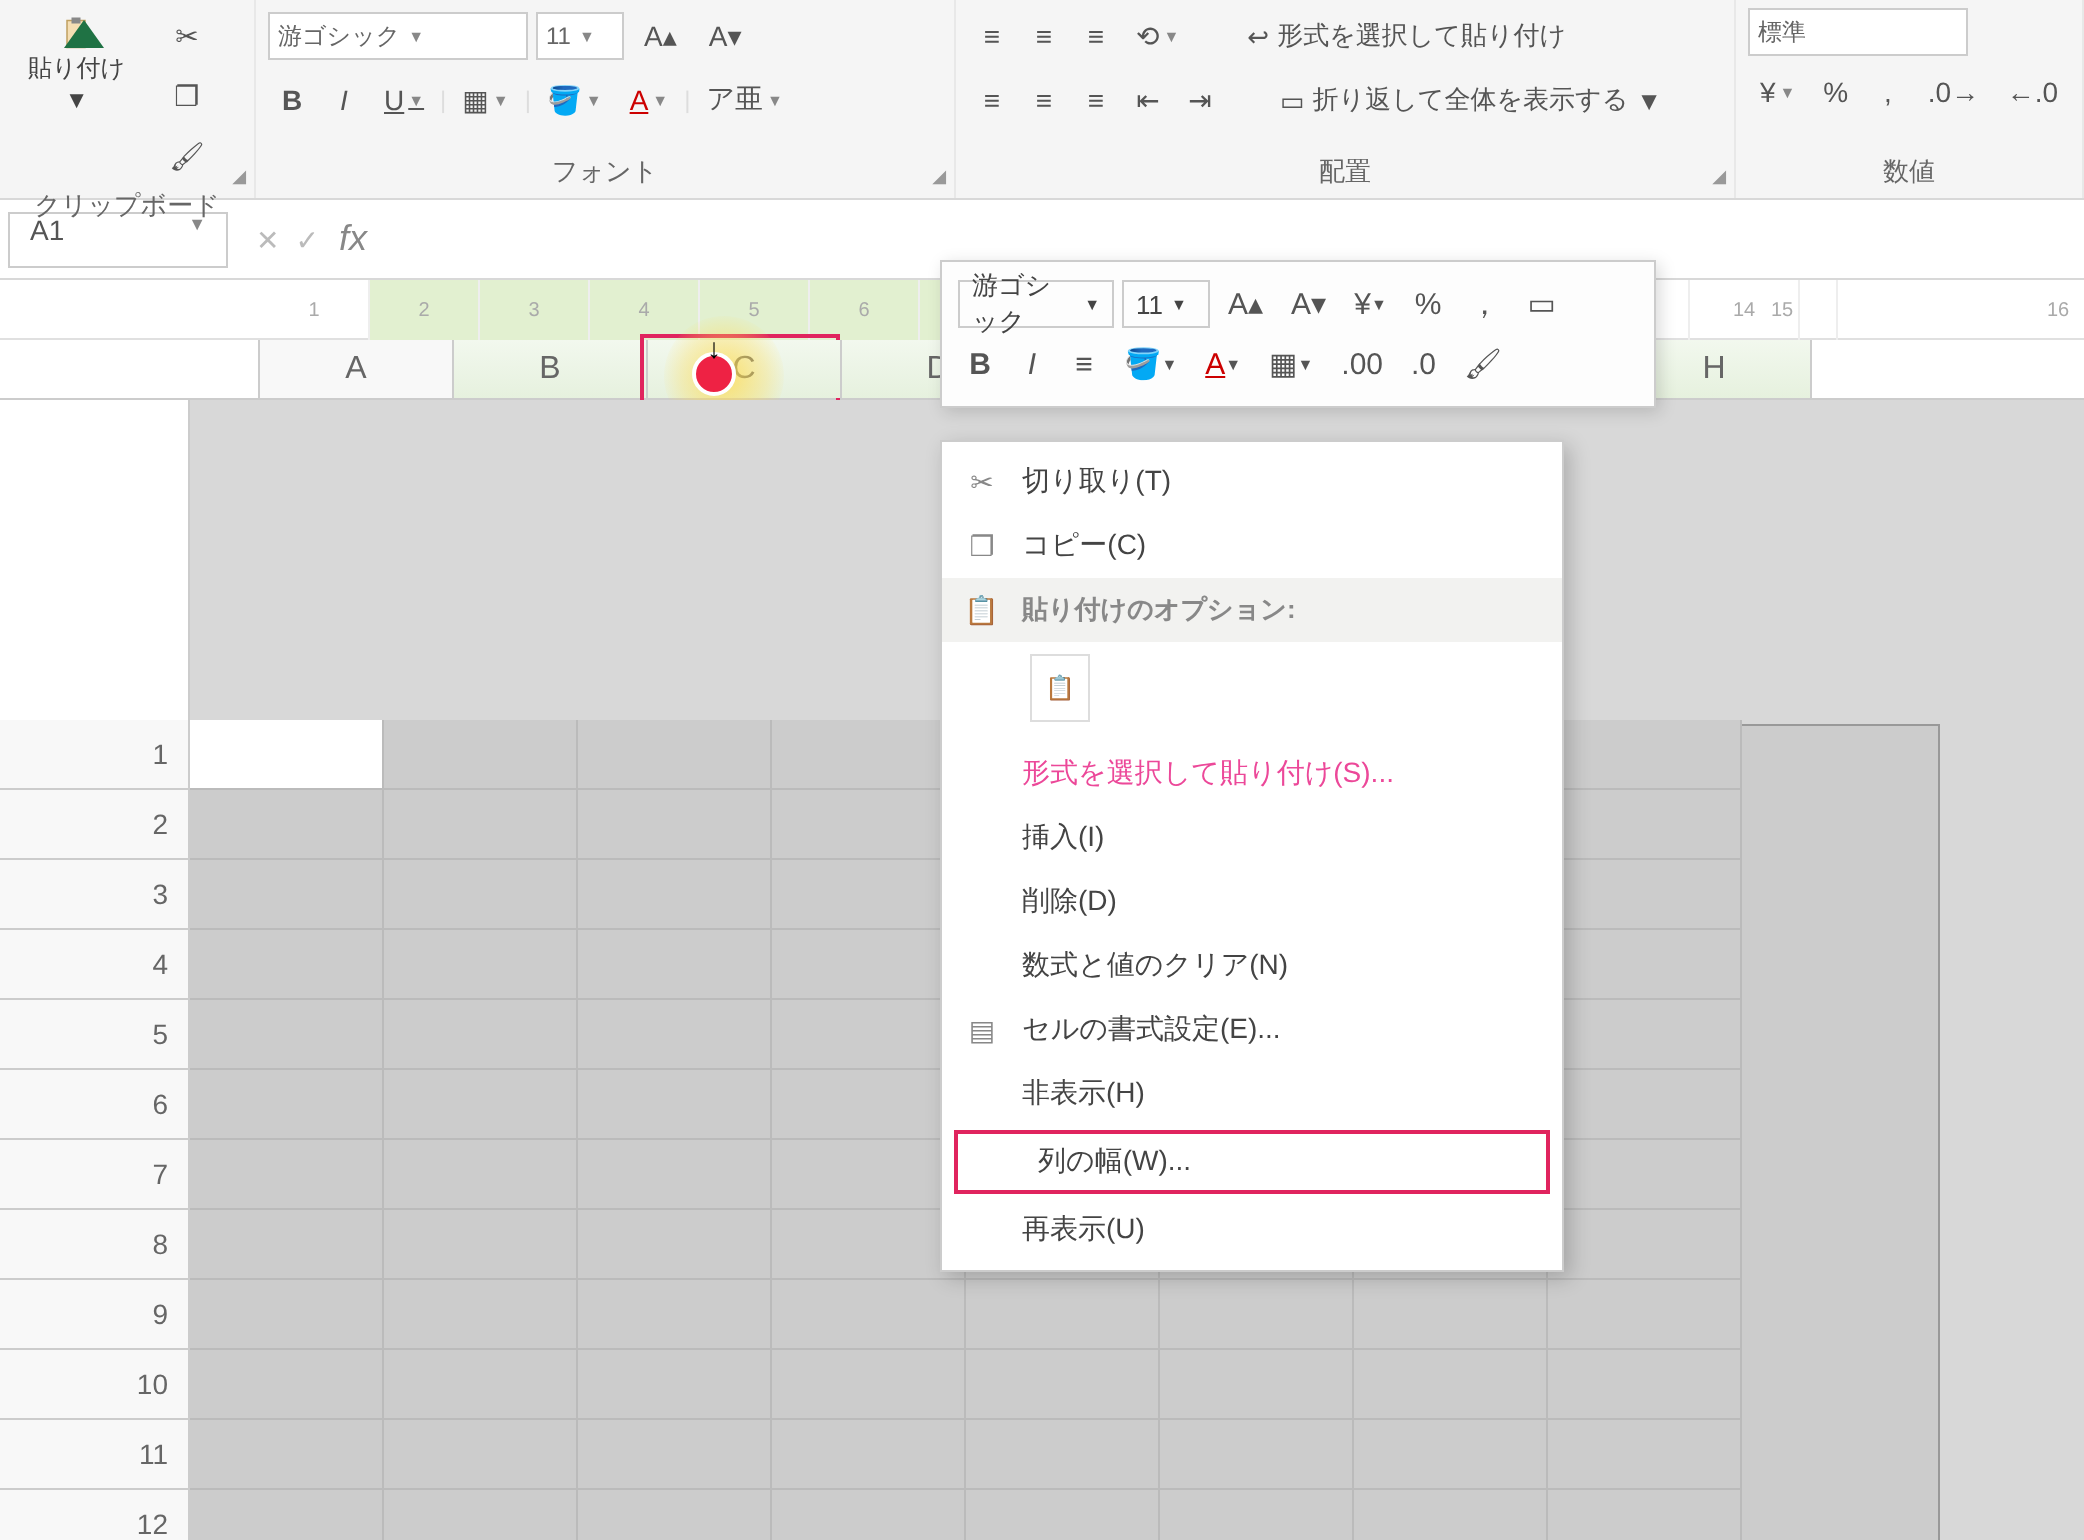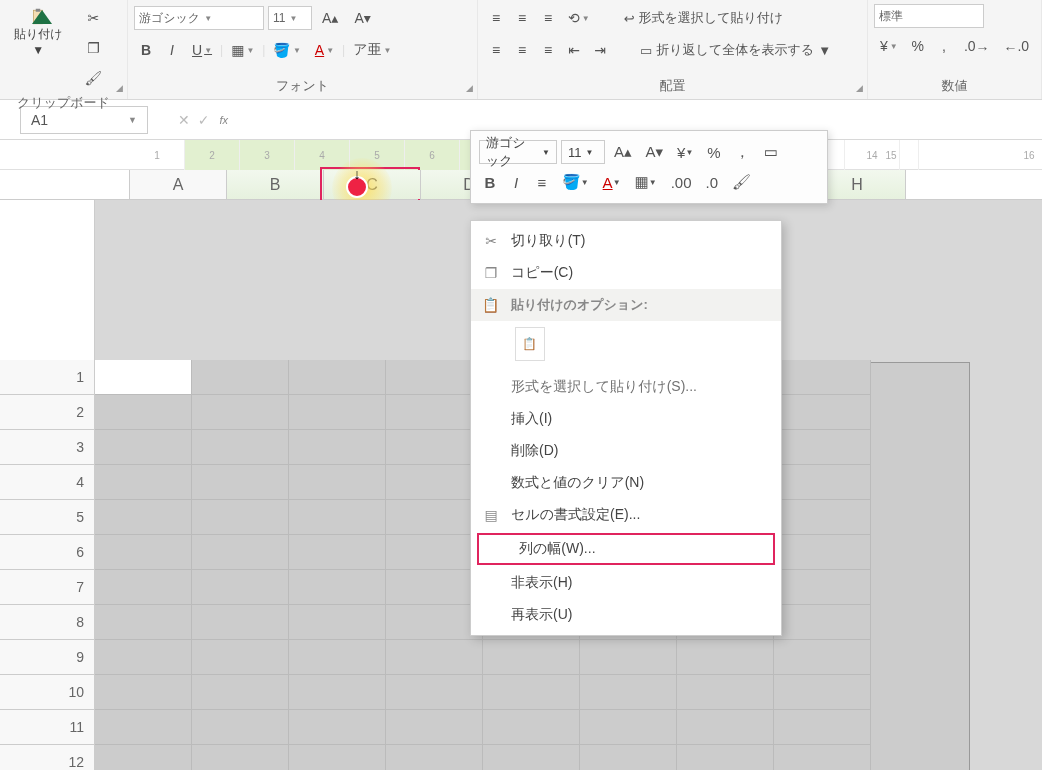--- a/index.html
+++ b/index.html
@@ -29,23 +29,23 @@
 .align-row1 { display: flex; gap: 2px; align-items: center; }
 .align-row2 { display: flex; gap: 2px; align-items: center; margin-top: 4px; }
 .merge-btn { display: flex; align-items: center; gap: 4px; cursor: pointer; padding: 4px 6px; font-size: 13px; color: #555; }
 
 .number-area { flex: 1; min-width: 160px; }
 .num-row1 { display: flex; gap: 4px; align-items: center; }
 .num-row2 { display: flex; gap: 2px; align-items: center; margin-top: 4px; }
 
 
 .formula-bar { display: flex; align-items: center; height: 40px; border-bottom: 1px solid #d8d8d8; background: #fff; }
-.name-box { width: 128px; border: 1px solid #ccc; margin: 20px; height: 28px; display: flex; align-items: center; padding: 0 10px; font-size: 14px; color: #555; justify-content: space-between; }
+.name-box { width: 110px; border: 1px solid #ccc; margin: 4px; height: 28px; display: flex; align-items: flex-start; padding: 0 10px; font-size: 14px; color: #555; justify-content: space-between; }
 .fx-btns { display: flex; gap: 8px; padding: 0 10px; color: #bbb; font-size: 14px; }
-.fx-label { font-style: italic; color: #888; font-size: 11px; margin-right: 10px; }
+.fx-label { font-style: italic; color: #888; font-size: 18px; margin-right: 10px; }
 .formula-input { flex: 1; border: none; height: 28px; padding: 0 8px; font-size: 14px; outline: none; }
 
 
 .ruler-area { display: flex; height: 30px; background: #fff; border-bottom: 1px solid #e0e0e0; }
 .corner-space { width: 130px; }
 .ruler { flex: 1; position: relative; background: #fff; }
 .ruler-seg { position: absolute; top: 0; height: 30px; display: flex; align-items: center; justify-content: center; font-size: 10px; color: #aaa; border-right: 1px solid #eee; }
 .ruler-sel { background: #e2f0d0; }
 .ruler-tri { position: absolute; left: 2px; top: 10px; width: 0; height: 0; border-left: 10px solid transparent; border-right: 10px solid transparent; border-bottom: 14px solid #1f7244; }
 
@@ -74,21 +74,21 @@
 
 
 .mini-toolbar { position: absolute; left: 470px; top: 130px; width: 358px; background: #fdfdfd; border: 1px solid #ccc; box-shadow: 2px 2px 8px rgba(0,0,0,0.15); z-index: 50; padding: 6px 8px; }
 .mini-row { display: flex; align-items: center; gap: 4px; height: 30px; }
 .mini-btn { background: transparent; border: none; padding: 2px 5px; cursor: pointer; font-size: 15px; color: #555; min-width: 22px; height: 26px; display: inline-flex; align-items: center; justify-content: center; }
 .mini-combo { border: 1px solid #ccc; height: 24px; display: inline-flex; align-items: center; padding: 0 6px; font-size: 13px; }
 
 
 .context-menu { position: absolute; left: 470px; top: 220px; width: 312px; background: #fff; border: 1px solid #ccc; box-shadow: 3px 3px 10px rgba(0,0,0,0.2); z-index: 50; padding: 4px 0; }
 .ctx-item { display: flex; align-items: center; height: 32px; padding: 0 14px 0 10px; font-size: 14px; color: #444; cursor: pointer; gap: 10px; }
-.ctx-item.disabled { color: #737373; cursor: default; }
+.ctx-item.disabled { color: #ec4899; cursor: default; }
 .ctx-icon { width: 20px; height: 20px; display: inline-flex; align-items: center; justify-content: center; color: #888; font-size: 14px; }
 .ctx-sep-header { background: #f2f2f0; color: #888; font-weight: bold; padding: 6px 10px 6px 40px; display: flex; align-items: center; gap: 10px; font-size: 13px; }
 .ctx-paste-icon { padding: 6px 0 10px 44px; }
 .ctx-paste-icon .pbtn { width: 30px; height: 34px; border: 1px solid #ddd; display: inline-flex; align-items: center; justify-content: center; color: #bbb; }
 .ctx-highlight { border: 2px solid #e0245e; margin: 2px 6px; }
 
 
 .ico { display: inline-flex; width: 18px; height: 18px; align-items: center; justify-content: center; }
 </style>
 </head>
@@ -531,25 +531,25 @@
     <span class="ctx-text">削除(D)</span>
   </div>
   <div class="ctx-item">
     <span class="ctx-icon"></span>
     <span class="ctx-text">数式と値のクリア(N)</span>
   </div>
   <div class="ctx-item">
     <span class="ctx-icon">▤</span>
     <span class="ctx-text">セルの書式設定(E)...</span>
   </div>
+  <div class="ctx-item">
+    <span class="ctx-icon"></span>
+    <span class="ctx-text">非表示(H)</span>
+  </div>
   <div class="ctx-item ctx-highlight">
     <span class="ctx-icon"></span>
     <span class="ctx-text">列の幅(W)...</span>
   </div>
   <div class="ctx-item">
     <span class="ctx-icon"></span>
-    <span class="ctx-text">非表示(H)</span>
-  </div>
-  <div class="ctx-item">
-    <span class="ctx-icon"></span>
     <span class="ctx-text">再表示(U)</span>
   </div>
 </div>
 
 </body></html>

